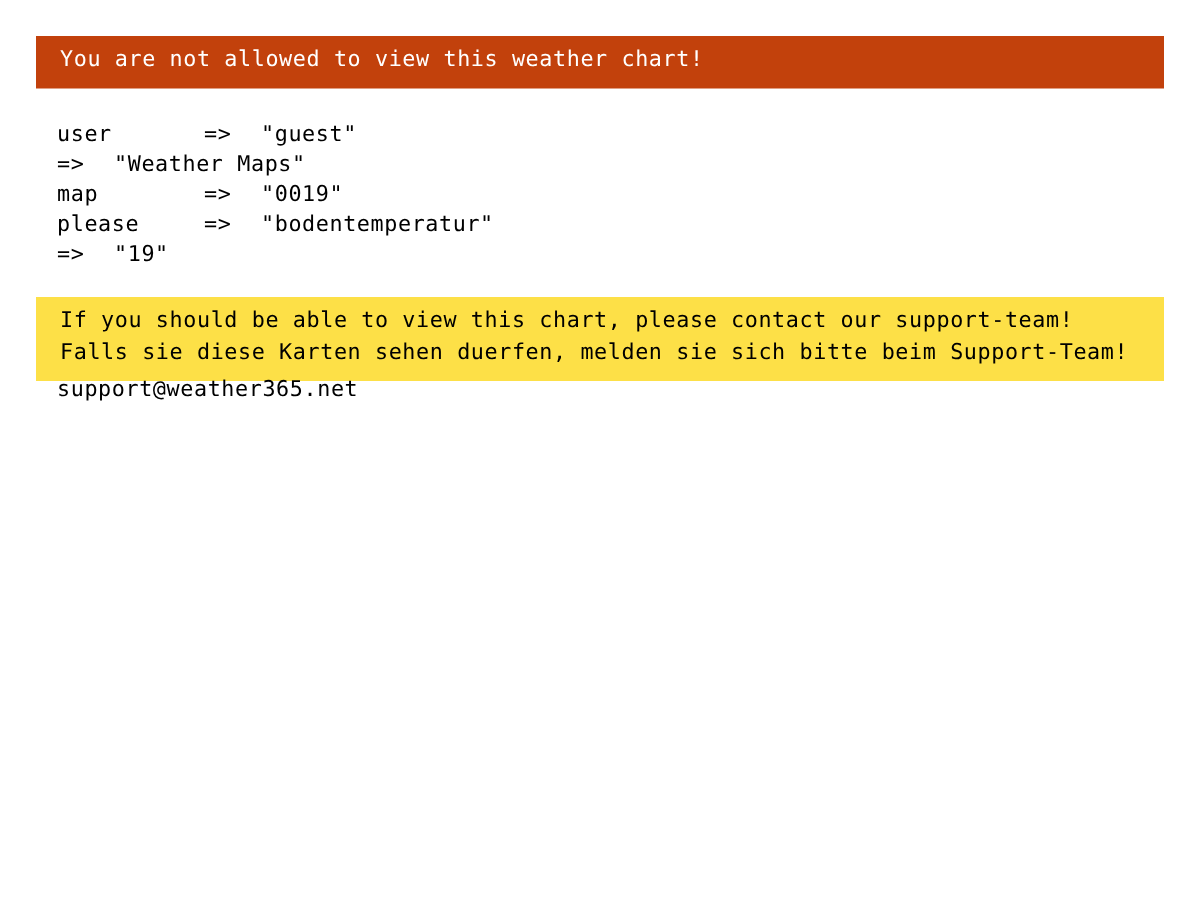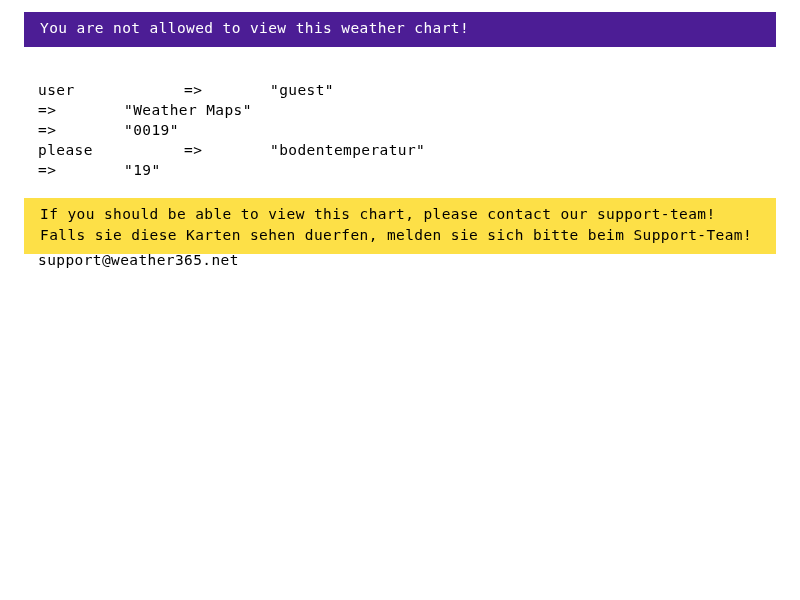--- a/index.html
+++ b/index.html
@@ -20,22 +20,22 @@
     position: absolute;
     left: 24px;
     width: 752px;
     box-sizing: border-box;
     padding: 6px 16px 8px 16px;
     font-size: 14.5px;
     line-height: 21px;
     letter-spacing: 0.4px;
   }
   .banner-error {
-    top: 12px;
-    background: #4c1d95;
+    top: 24px;
+    background: #c2410c;
     color: #ffffff;
   }
   .banner-ok {
     top: 198px;
     background: #fde047;
     color: #000000;
   }
   .banner-line {
     white-space: pre;
   }
@@ -46,21 +46,20 @@
     font-size: 14.5px;
     line-height: 20px;
     letter-spacing: 0.4px;
     color: #000000;
   }
   .param-row {
     display: flex;
     white-space: pre;
     height: 20px;
     align-items: flex-start;
-    gap: 48px;
   }
   .param-key {
     width: 98px;
     display: inline-block;
   }
   .param-arrow {
     width: 38px;
     display: inline-block;
   }
   .param-val {
@@ -97,20 +96,21 @@
     <div class="param-row">
       <span class="param-key">user</span>
       <span class="param-arrow">=&gt;</span>
       <span class="param-val">"guest"</span>
     </div>
     <div class="param-row">
       <span class="param-arrow">=&gt;</span>
       <span class="param-val">"Weather Maps"</span>
     </div>
     <div class="param-row">
+      <span class="param-key">map</span>
       <span class="param-arrow">=&gt;</span>
       <span class="param-val">"0019"</span>
     </div>
     <div class="param-row">
       <span class="param-key">please</span>
       <span class="param-arrow">=&gt;</span>
       <span class="param-val">"bodentemperatur"</span>
     </div>
     <div class="param-row">
       <span class="param-arrow">=&gt;</span>

